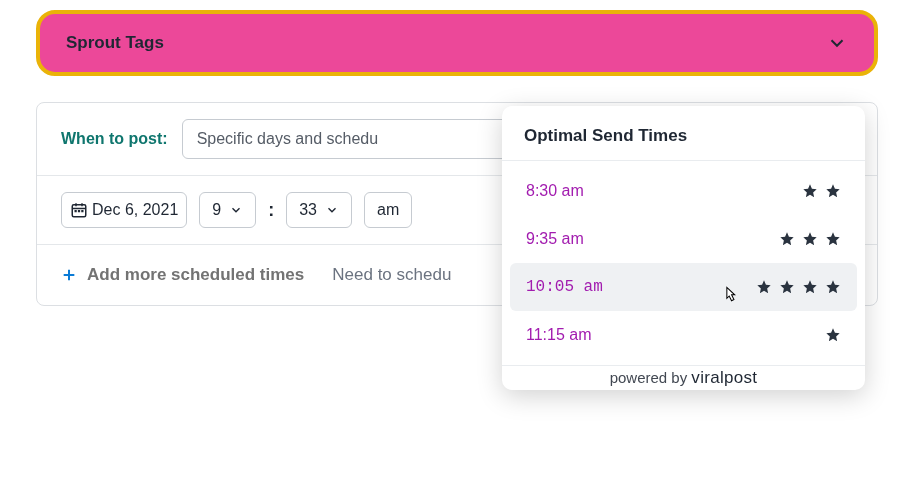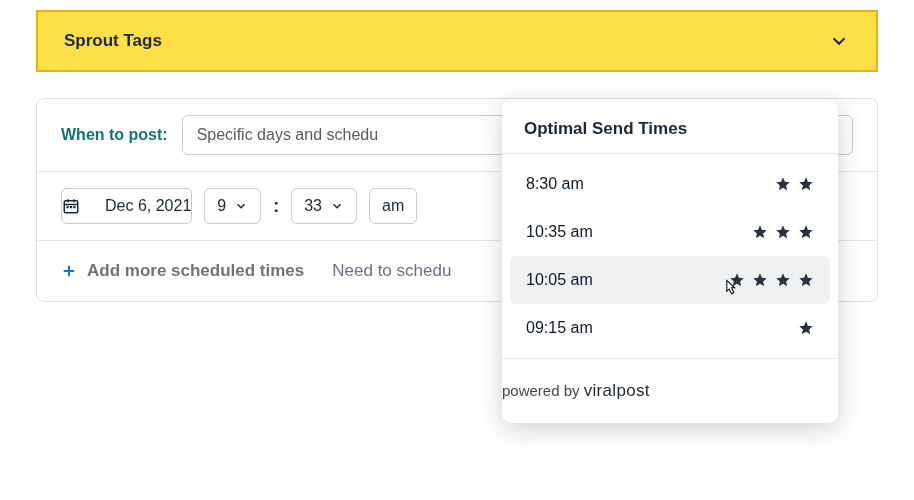--- a/index.html
+++ b/index.html
@@ -9,23 +9,23 @@
     color: #1f2733;
     width: 914px;
     height: 500px;
     position: relative;
     overflow: hidden;
   }
   .container {
     padding: 10px 36px 0 36px;
   }
   .card {
-    border: 2px solid #eab308;
-    border-radius: 0;
-    background: #fde047;
+    border: 4px solid #eab308;
+    border-radius: 19px;
+    background: #ec4899;
   }
   .sprout-tags {
     display: flex;
     align-items: center;
     justify-content: space-between;
     padding: 18px 26px;
     margin-bottom: 26px;
   }
   .sprout-tags .label {
     font-size: 17px;
@@ -66,24 +66,24 @@
   .date-row {
     display: flex;
     align-items: center;
     gap: 12px;
     padding: 16px 24px;
     border-bottom: 1px solid #e4e7ea;
   }
   .date-box {
     display: flex;
     align-items: flex-start;
-    gap: 25px;
+    gap: 4px;
     border: 1px solid #c6cbd1;
     border-radius: 6px;
-    padding: 8px 0;
+    padding: 8px 8px;
     font-size: 16px;
     color: #1f2733;
     background: #fff;
   }
   .cal-icon { width: 18px; height: 18px; }
   .small-select {
     display: flex;
     align-items: center;
     gap: 8px;
     border: 1px solid #c6cbd1;
@@ -114,23 +114,23 @@
     font-weight: 700;
   }
   .plus-icon { width: 16px; height: 16px; }
   .hint {
     color: #6b7380;
     font-size: 17px;
   }
   
   .popover {
     position: absolute;
-    top: 99px;
+    top: 106px;
     left: 502px;
-    width: 336px;
+    width: 363px;
     background: #fff;
     border-radius: 10px;
     box-shadow: 0 6px 26px rgba(0,0,0,0.18);
     overflow: hidden;
   }
   .popover-header {
     padding: 20px 22px 14px 22px;
     font-size: 17px;
     font-weight: 700;
     color: #1f2733;
@@ -138,44 +138,46 @@
   }
   .popover-list {
     padding: 6px 8px;
   }
   .time-row {
     display: flex;
     align-items: center;
     justify-content: space-between;
     padding: 15px 16px;
     font-size: 16px;
-    color: #0f172a;
+    color: #a21caf;
     border-radius: 6px;
     position: relative;
   }
   .time-row.hovered {
     background: #eff1f3;
+    font-family: Liberation Mono, monospace;
   }
   .stars {
     display: flex;
     gap: 7px;
   }
   .star {
     width: 16px;
     height: 16px;
   }
   .cursor {
     position: absolute;
     width: 20px;
     height: 22px;
     pointer-events: none;
   }
   .popover-footer {
     border-top: 1px solid #e9ecef;
-    padding: 22px 0;
+    padding: 2px 0;
+    text-align: center;
     color: #424852;
     font-size: 15px;
   }
   .viralpost {
     font-size: 17px;
     letter-spacing: 0.3px;
     color: #1f2733;
   }
 </style>
 </head>
@@ -257,21 +259,21 @@
         <div class="stars">
           <svg class="star" viewBox="0 0 24 24" fill="#2a333f">
             <polygon points="12,2 14.9,8.6 22,9.3 16.7,14.1 18.2,21.2 12,17.6 5.8,21.2 7.3,14.1 2,9.3 9.1,8.6"></polygon>
           </svg>
           <svg class="star" viewBox="0 0 24 24" fill="#2a333f">
             <polygon points="12,2 14.9,8.6 22,9.3 16.7,14.1 18.2,21.2 12,17.6 5.8,21.2 7.3,14.1 2,9.3 9.1,8.6"></polygon>
           </svg>
         </div>
       </div>
       <div class="time-row">
-        <span>10:35 am</span>
+        <span>9:35 am</span>
         <div class="stars">
           <svg class="star" viewBox="0 0 24 24" fill="#2a333f">
             <polygon points="12,2 14.9,8.6 22,9.3 16.7,14.1 18.2,21.2 12,17.6 5.8,21.2 7.3,14.1 2,9.3 9.1,8.6"></polygon>
           </svg>
           <svg class="star" viewBox="0 0 24 24" fill="#2a333f">
             <polygon points="12,2 14.9,8.6 22,9.3 16.7,14.1 18.2,21.2 12,17.6 5.8,21.2 7.3,14.1 2,9.3 9.1,8.6"></polygon>
           </svg>
           <svg class="star" viewBox="0 0 24 24" fill="#2a333f">
             <polygon points="12,2 14.9,8.6 22,9.3 16.7,14.1 18.2,21.2 12,17.6 5.8,21.2 7.3,14.1 2,9.3 9.1,8.6"></polygon>
           </svg>
@@ -291,21 +293,21 @@
           </svg>
           <svg class="star" viewBox="0 0 24 24" fill="#2a333f">
             <polygon points="12,2 14.9,8.6 22,9.3 16.7,14.1 18.2,21.2 12,17.6 5.8,21.2 7.3,14.1 2,9.3 9.1,8.6"></polygon>
           </svg>
         </div>
         <svg class="cursor" viewBox="0 0 24 28" style="top:22px;left:210px;">
           <path d="M8 3 L8 17 L11 14 L14 20 L17 18.5 L14 12.5 L18 12.5 Z" fill="#fff" stroke="#000" stroke-width="1.3"></path>
         </svg>
       </div>
       <div class="time-row">
-        <span>09:15 am</span>
+        <span>11:15 am</span>
         <div class="stars">
           <svg class="star" viewBox="0 0 24 24" fill="#2a333f">
             <polygon points="12,2 14.9,8.6 22,9.3 16.7,14.1 18.2,21.2 12,17.6 5.8,21.2 7.3,14.1 2,9.3 9.1,8.6"></polygon>
           </svg>
         </div>
       </div>
     </div>
   <div class="popover-footer">
     <span>powered by</span>
     <span class="viralpost">viralpost</span>

